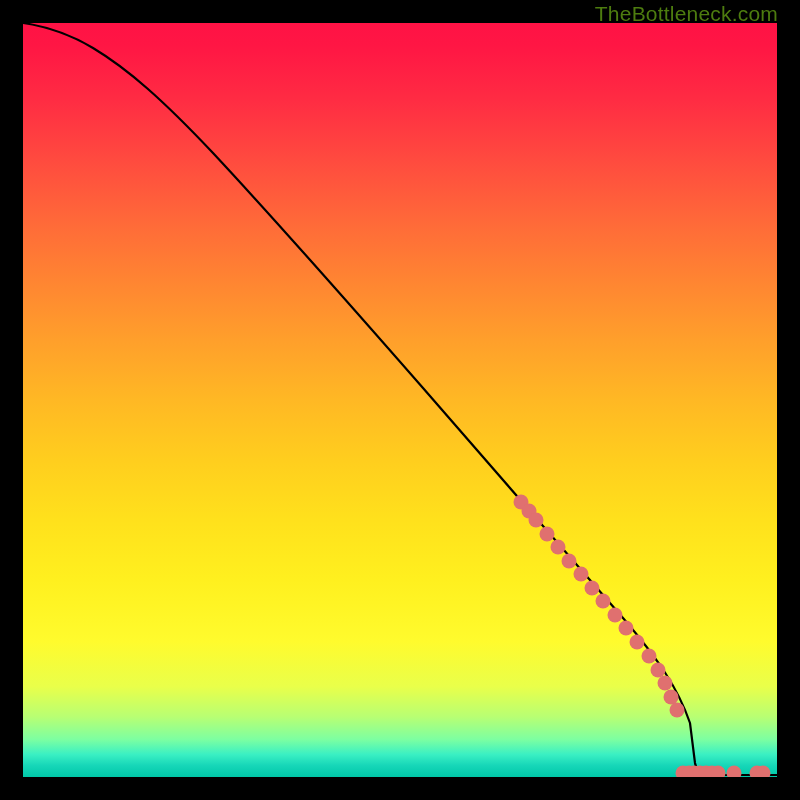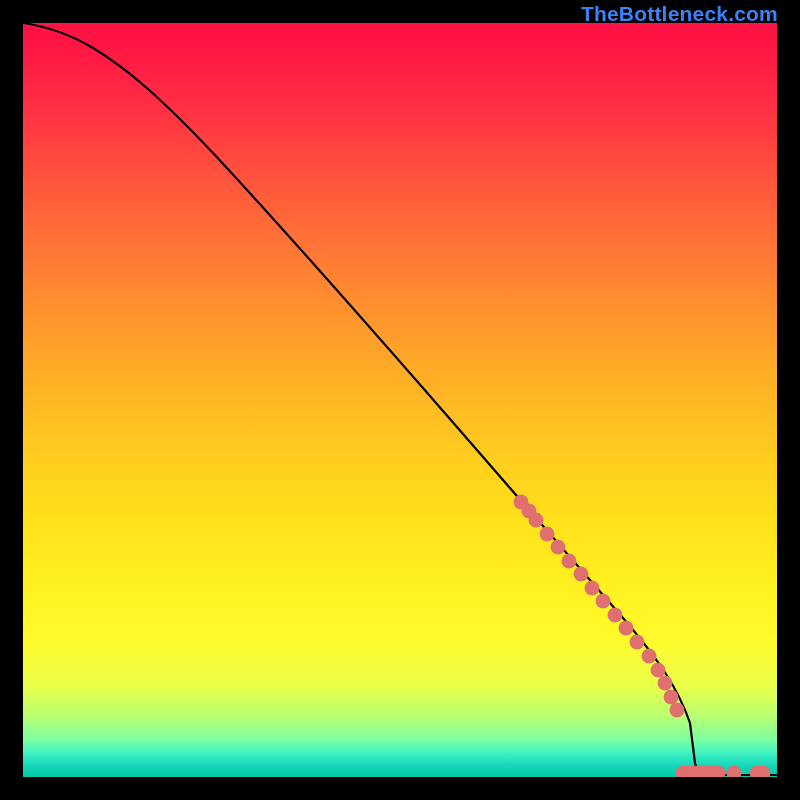--- a/index.html
+++ b/index.html
@@ -58,23 +58,23 @@
     left: 0;
     top: 0;
     width: 754px;
     height: 754px;
     pointer-events: none;
   }
   .watermark {
     position: absolute;
     top: 2px;
     right: 22px;
-    color: #3b82f6;
+    color: #4d7c0f;
     font-size: 21px;
-    font-weight: 700;
+    font-weight: 400;
     letter-spacing: 0.2px;
     user-select: none;
   }
 </style>
 </head>
 <body>
 
 <div class="frame">
 
   <div class="plot-area">

